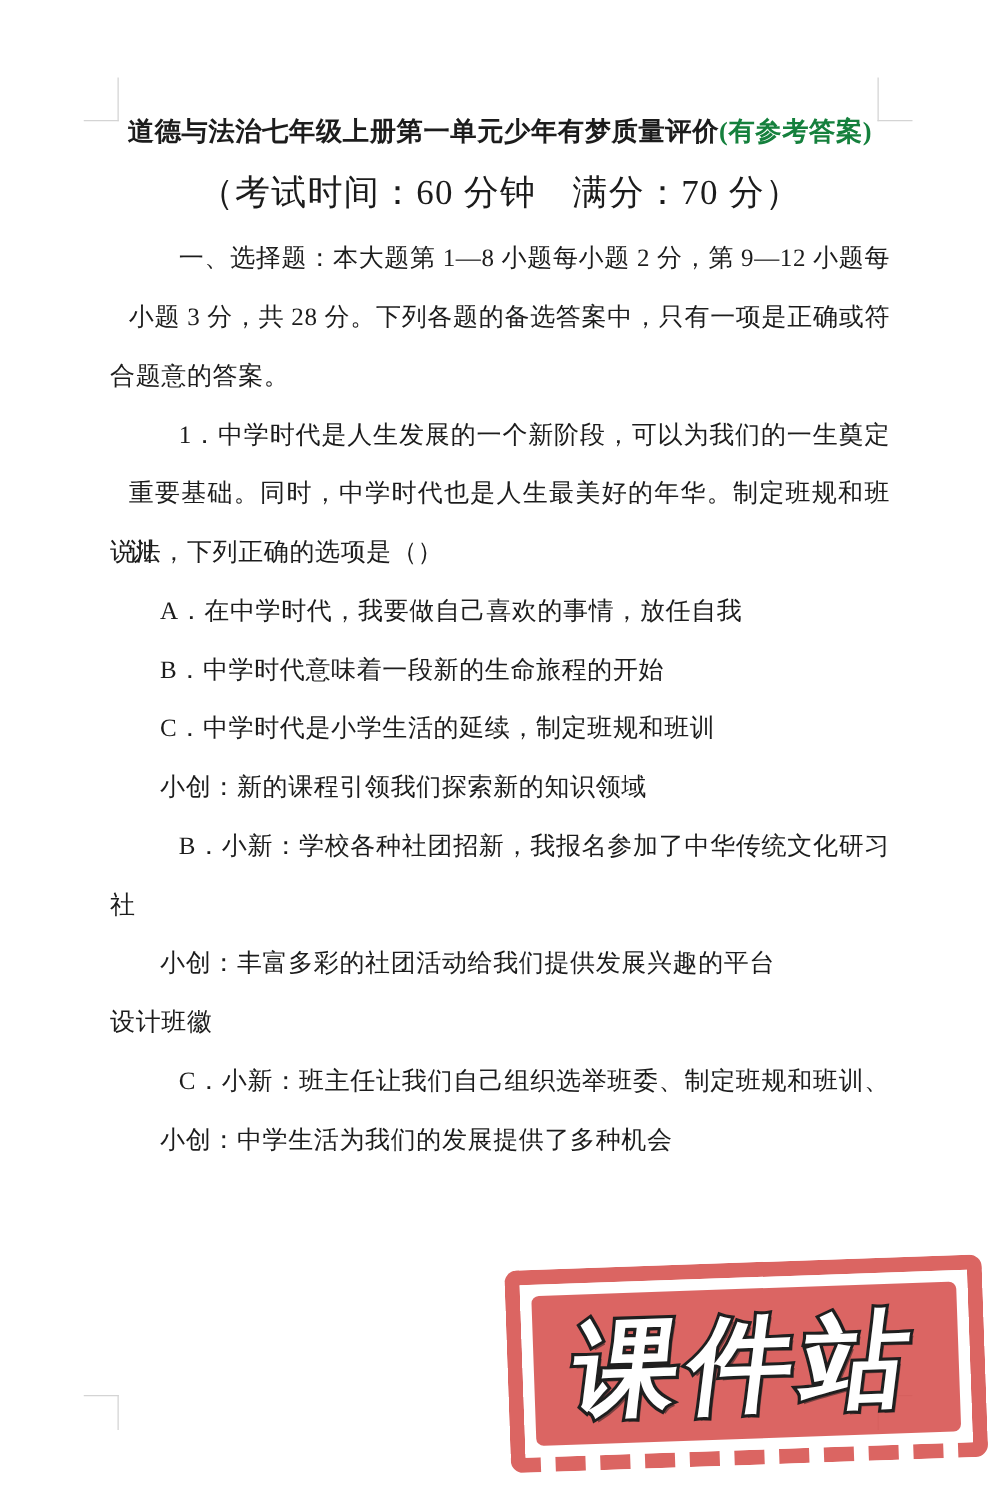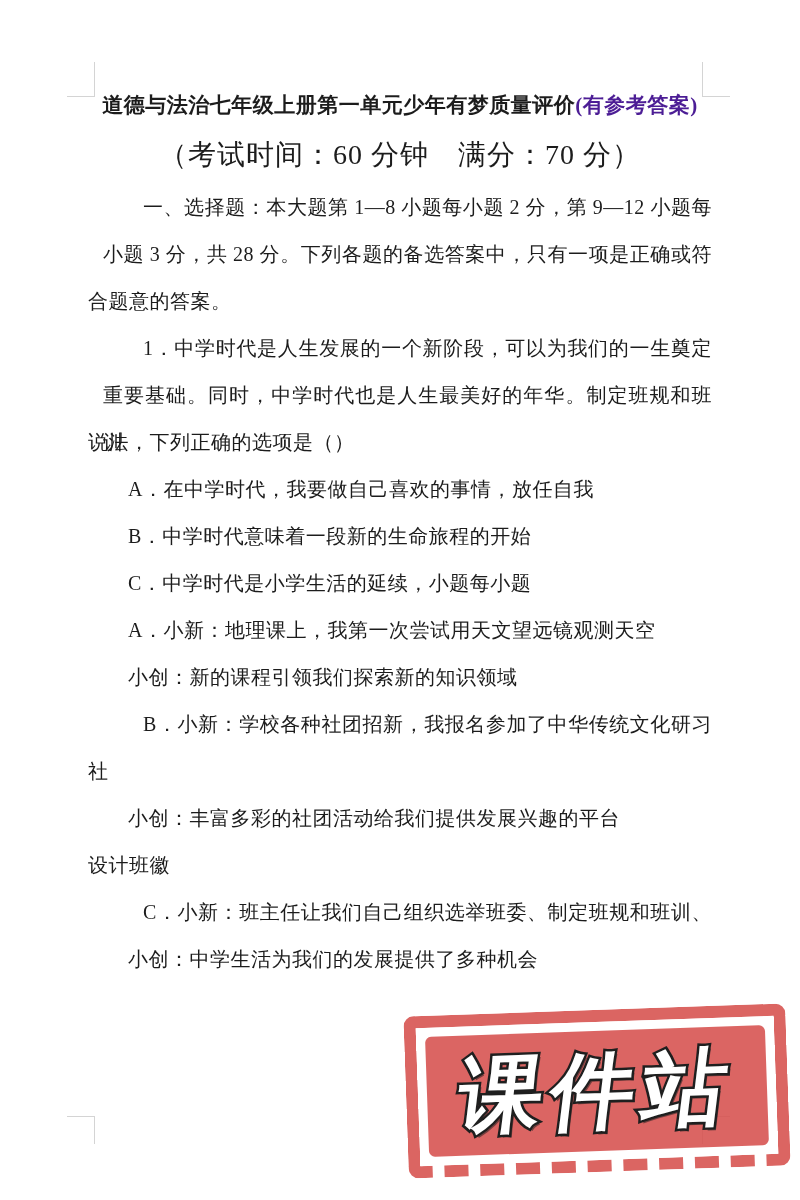--- a/index.html
+++ b/index.html
@@ -16,21 +16,21 @@
   .cmark.tl{left:67px;top:62px;height:34px;border-right:1px solid #d4d4d4;border-bottom:1px solid #d4d4d4;}
   .cmark.tr{left:702px;top:62px;height:34px;border-left:1px solid #d4d4d4;border-bottom:1px solid #d4d4d4;}
   .cmark.bl{left:67px;top:1116px;height:27px;border-right:1px solid #d4d4d4;border-top:1px solid #d4d4d4;}
   .cmark.br{left:702px;top:1116px;height:27px;border-left:1px solid #d4d4d4;border-top:1px solid #d4d4d4;}
 
   .doc{position:absolute;left:88px;top:90px;width:624px;}
   .title{
     text-align:center;font-size:21px;font-weight:bold;line-height:30px;
     margin:0 0 20px 0;letter-spacing:0.5px;
   }
-  .title .answer-note{color:#4c1d95;}
+  .title .answer-note{color:#15803d;}
   .subtitle{text-align:center;font-size:28px;line-height:30px;margin:0 0 14px 0;letter-spacing:1px;}
 
   .ln{
     font-size:20px;line-height:47px;height:47px;white-space:nowrap;
     letter-spacing:0.5px;
   }
   .ln.ind{padding-left:40px;}
   .ln.st{white-space:normal;text-align:justify;text-align-last:justify;margin-left:15px;}
 
   
@@ -76,22 +76,21 @@
     <div class="subtitle">（考试时间：60 分钟　满分：70 分）</div>
 
     <div class="ln ind st">一、选择题：本大题第 1—8 小题每小题 2 分，第 9—12 小题每</div>
     <div class="ln st">小题 3 分，共 28 分。下列各题的备选答案中，只有一项是正确或符</div>
     <div class="ln">合题意的答案。</div>
     <div class="ln ind st">1．中学时代是人生发展的一个新阶段，可以为我们的一生奠定</div>
     <div class="ln st">重要基础。同时，中学时代也是人生最美好的年华。制定班规和班训</div>
     <div class="ln">说法，下列正确的选项是（）</div>
     <div class="ln ind">A．在中学时代，我要做自己喜欢的事情，放任自我</div>
     <div class="ln ind">B．中学时代意味着一段新的生命旅程的开始</div>
-    <div class="ln ind">C．中学时代是小学生活的延续，小题每小题</div>
-    <div class="ln ind">A．小新：地理课上，我第一次尝试用天文望远镜观测天空</div>
+    <div class="ln ind">C．中学时代是小学生活的延续，制定班规和班训</div>
     <div class="ln ind">小创：新的课程引领我们探索新的知识领域</div>
     <div class="ln ind st">B．小新：学校各种社团招新，我报名参加了中华传统文化研习</div>
     <div class="ln">社</div>
     <div class="ln ind">小创：丰富多彩的社团活动给我们提供发展兴趣的平台</div>
     <div class="ln">设计班徽</div>
     <div class="ln ind st">C．小新：班主任让我们自己组织选举班委、制定班规和班训、</div>
     <div class="ln ind">小创：中学生活为我们的发展提供了多种机会</div>
   </div>
 
   <div class="stamp">

